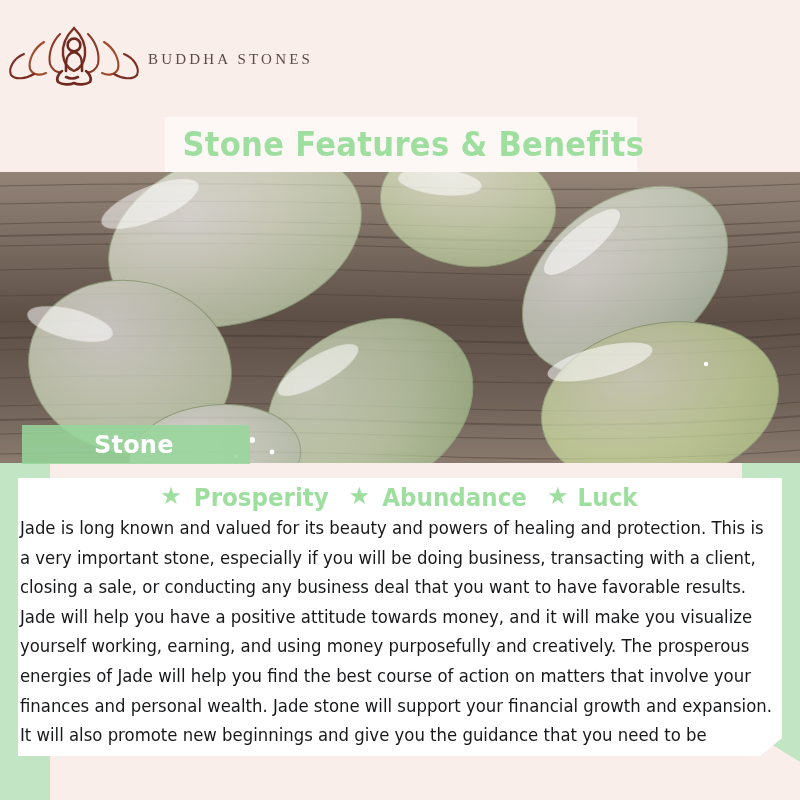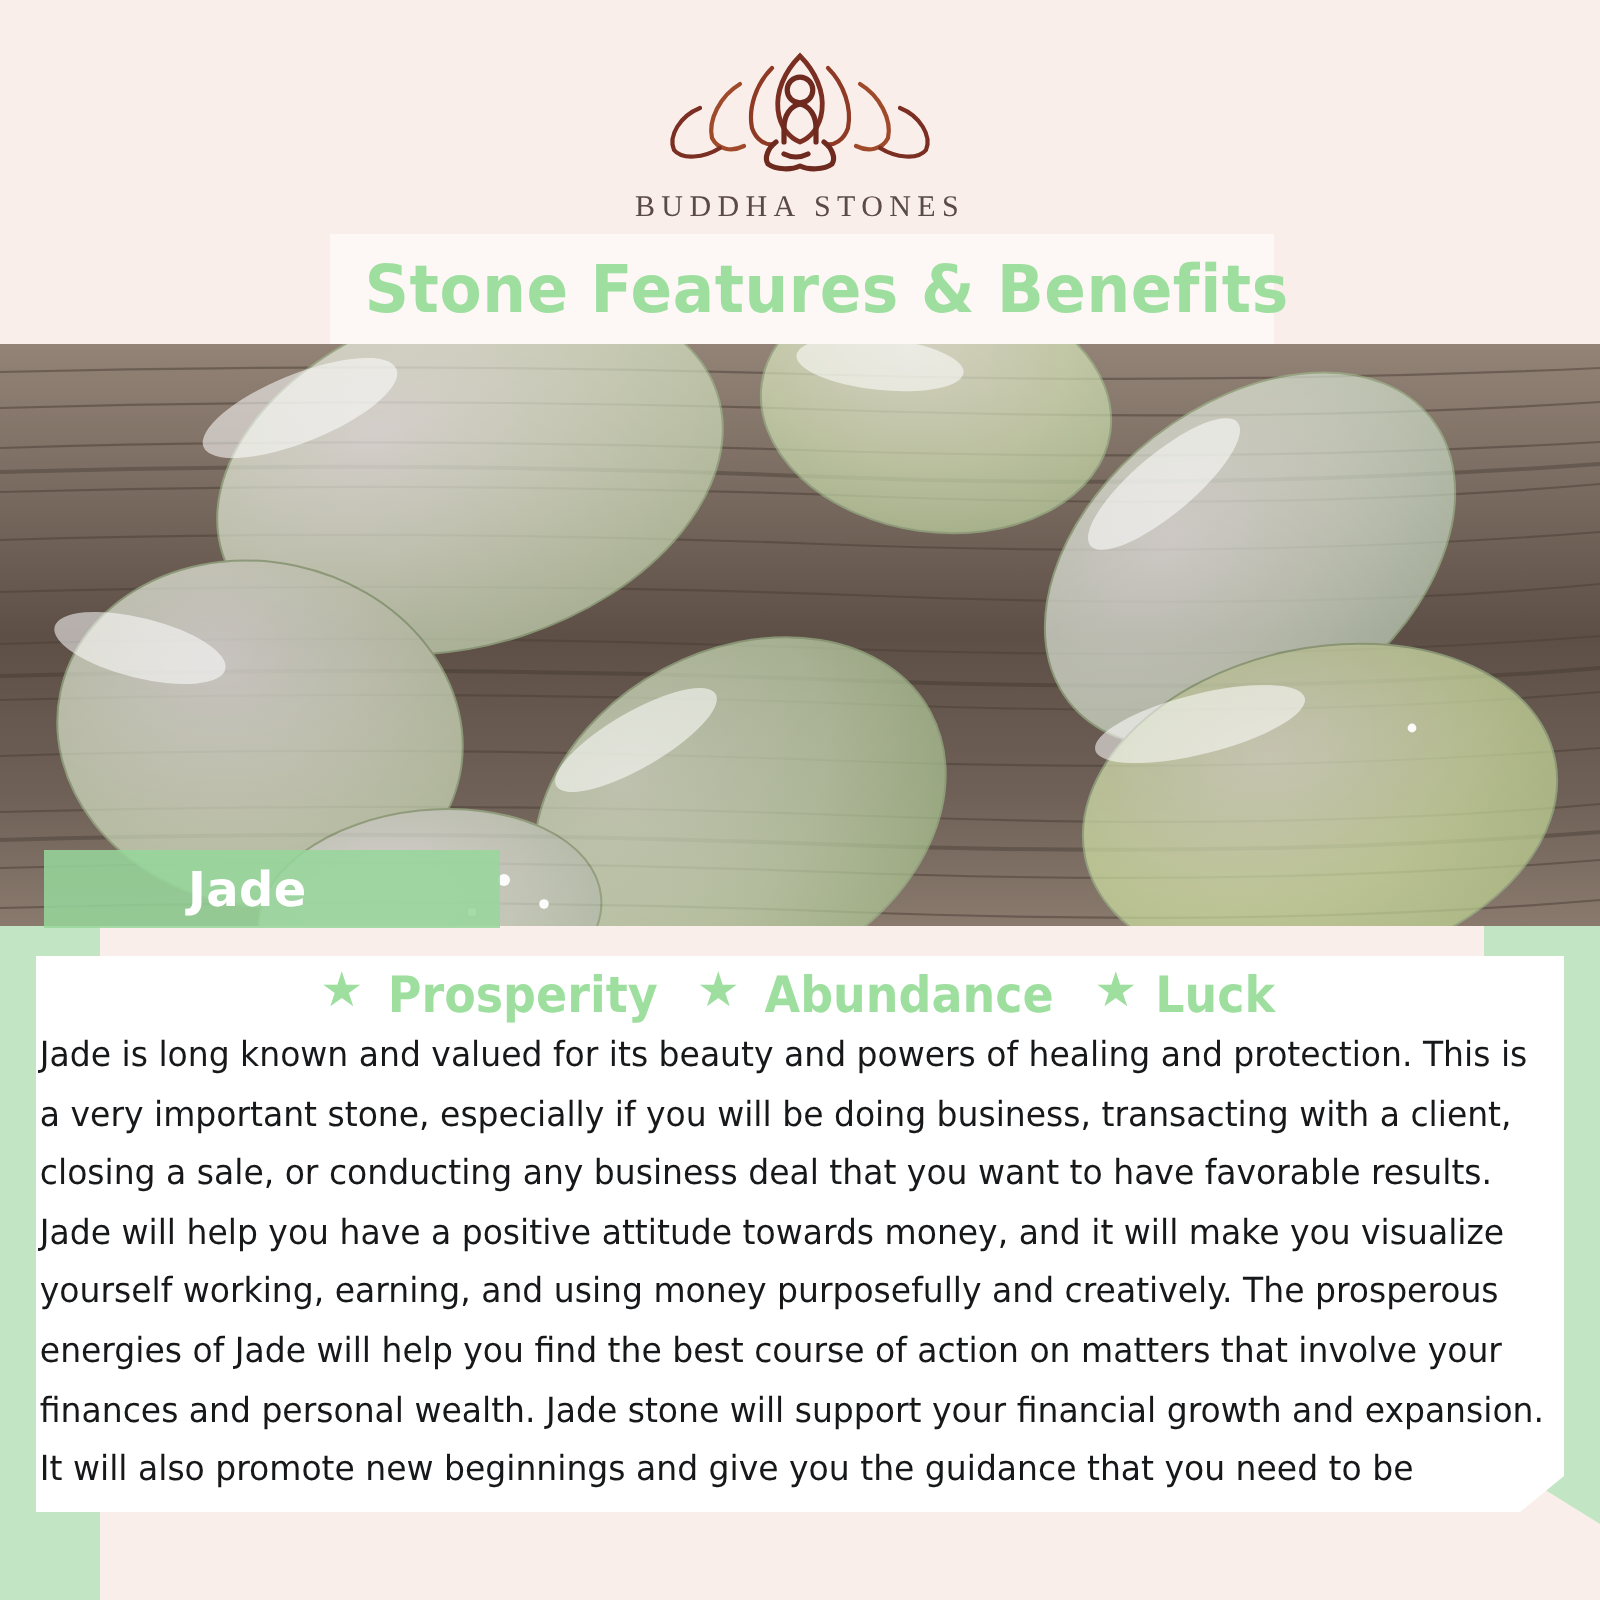--- a/index.html
+++ b/index.html
@@ -25,21 +25,21 @@
     z-index:1;
   }
 
   
   .header{
     position:absolute; left:0; top:0; width:800px; height:172px;
     background:#faeeeb; z-index:3;
   }
   .logo-wrap{
     position:absolute; left:0; top:22px; width:800px;
-    display:flex; flex-direction:column; align-items:center;
+    display:flex; flex-direction:row; align-items:center;
   }
   .logo-mark{ width:148px; height:68px; display:block; }
   .logo-text{
     margin-top:6px;
     font-family:"Liberation Serif", serif;
     font-size:15px;
     letter-spacing:3.2px;
     color:#5b4b46;
     font-weight:400;
   }
@@ -238,21 +238,21 @@
     <g fill="#ffffff" opacity="0.95">
       <circle cx="252" cy="268" r="3"></circle>
       <circle cx="272" cy="280" r="2.4"></circle>
       <circle cx="236" cy="284" r="2"></circle>
       <circle cx="706" cy="192" r="2.2"></circle>
     </g>
   </svg>
 </div>
 
 <div class="jade-label">
-  <div class="jade-text">Jade</div>
+  <div class="jade-text">Stone</div>
 </div>
 
 <div class="content">
   <div class="benefits">
     <div class="benefit">
       <span class="star">★</span>
       <span class="benefit-label">Prosperity</span>
     </div>
     <div class="benefit">
       <span class="star">★</span>

